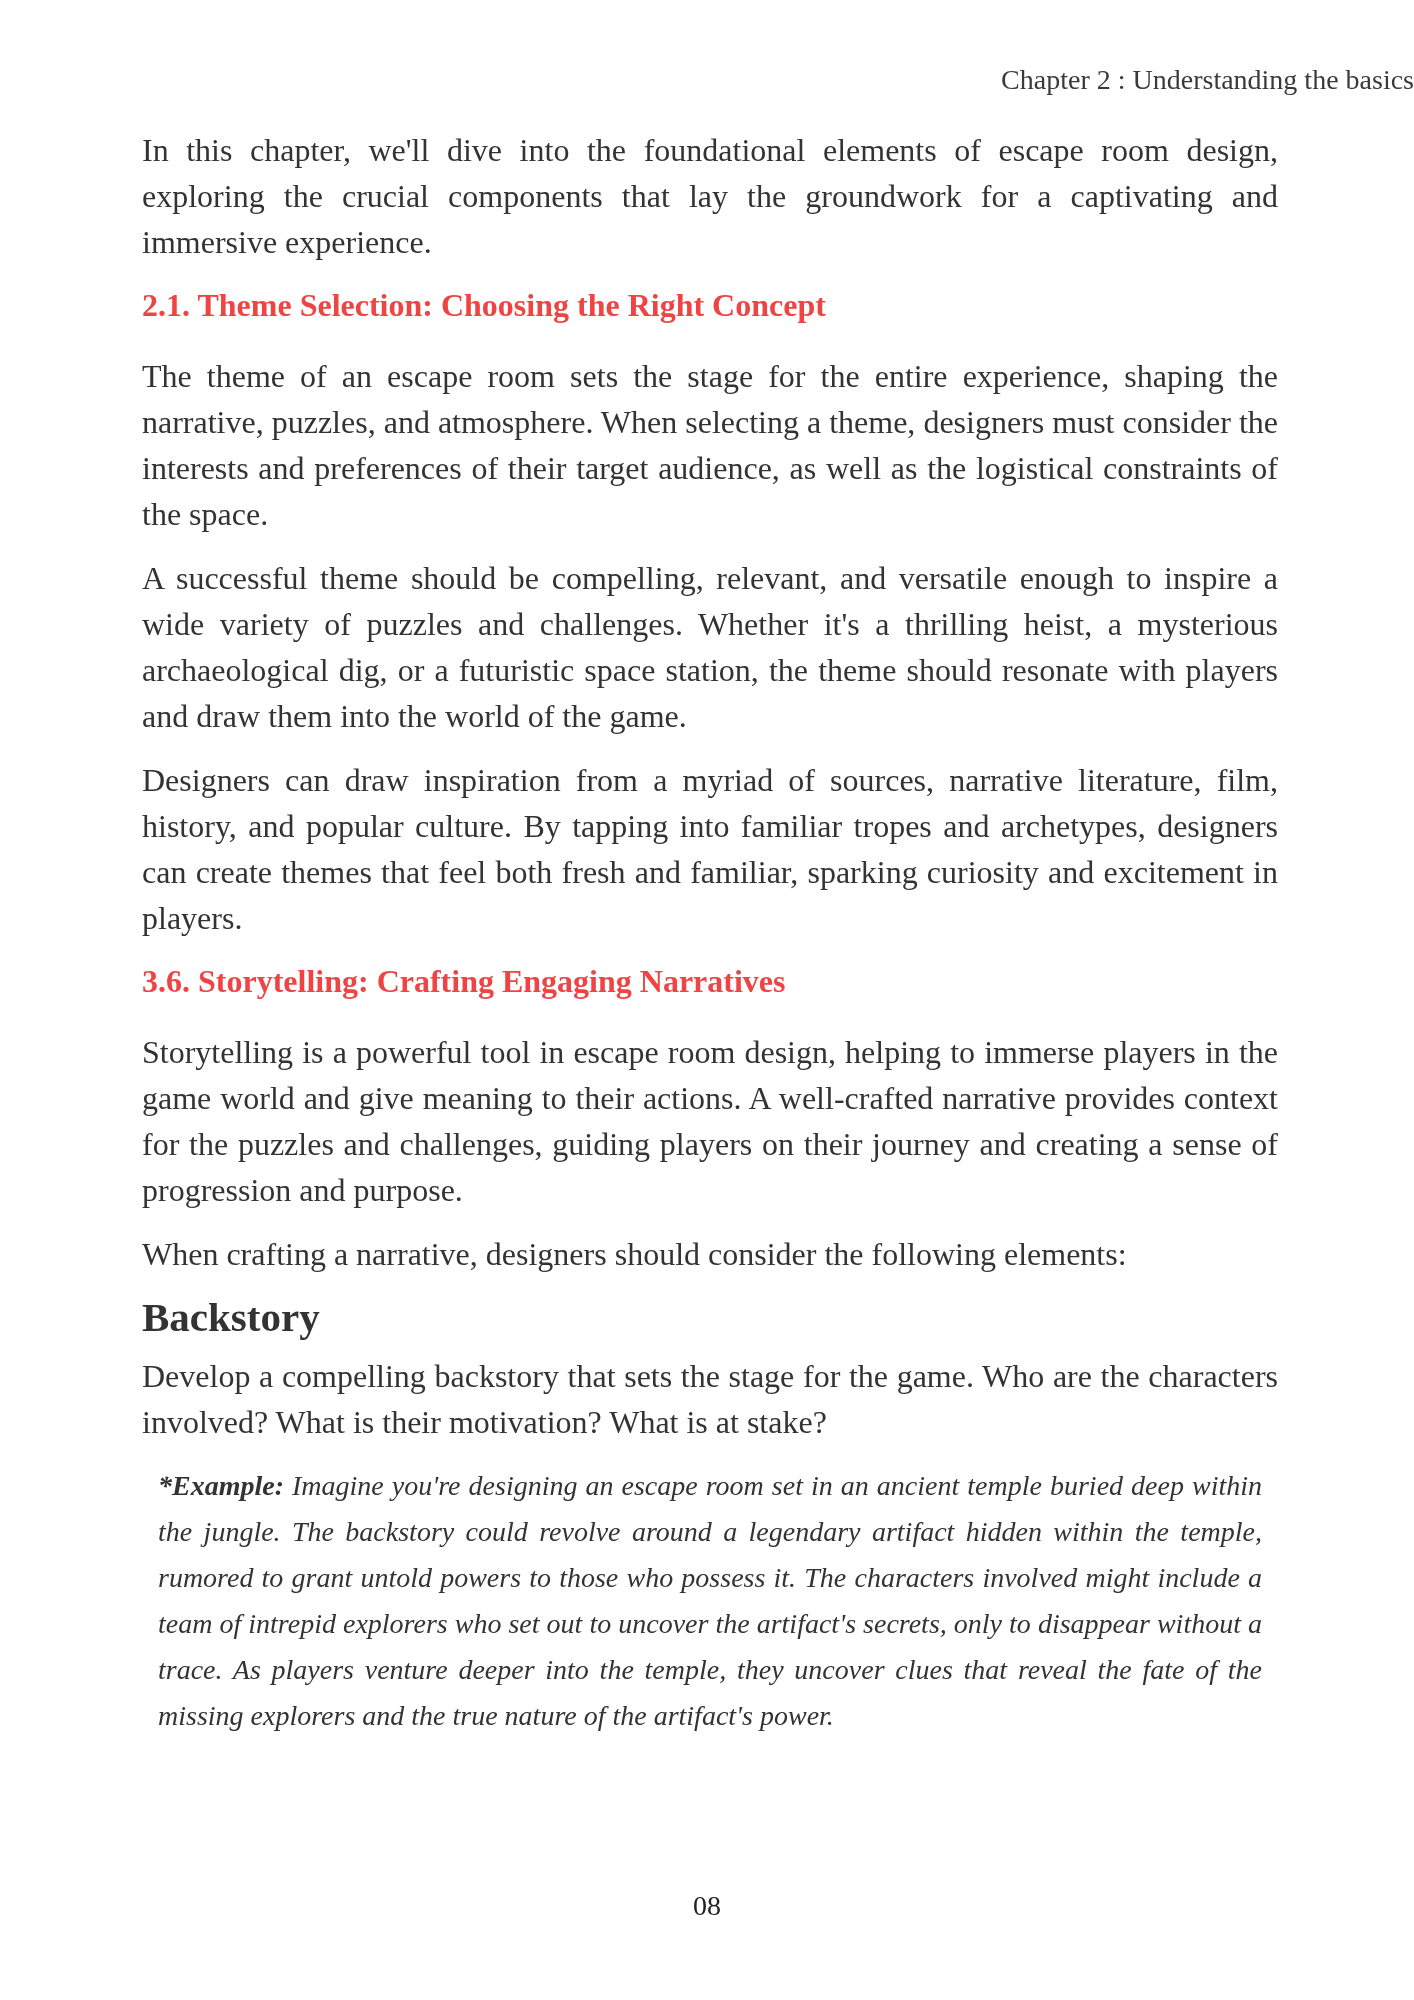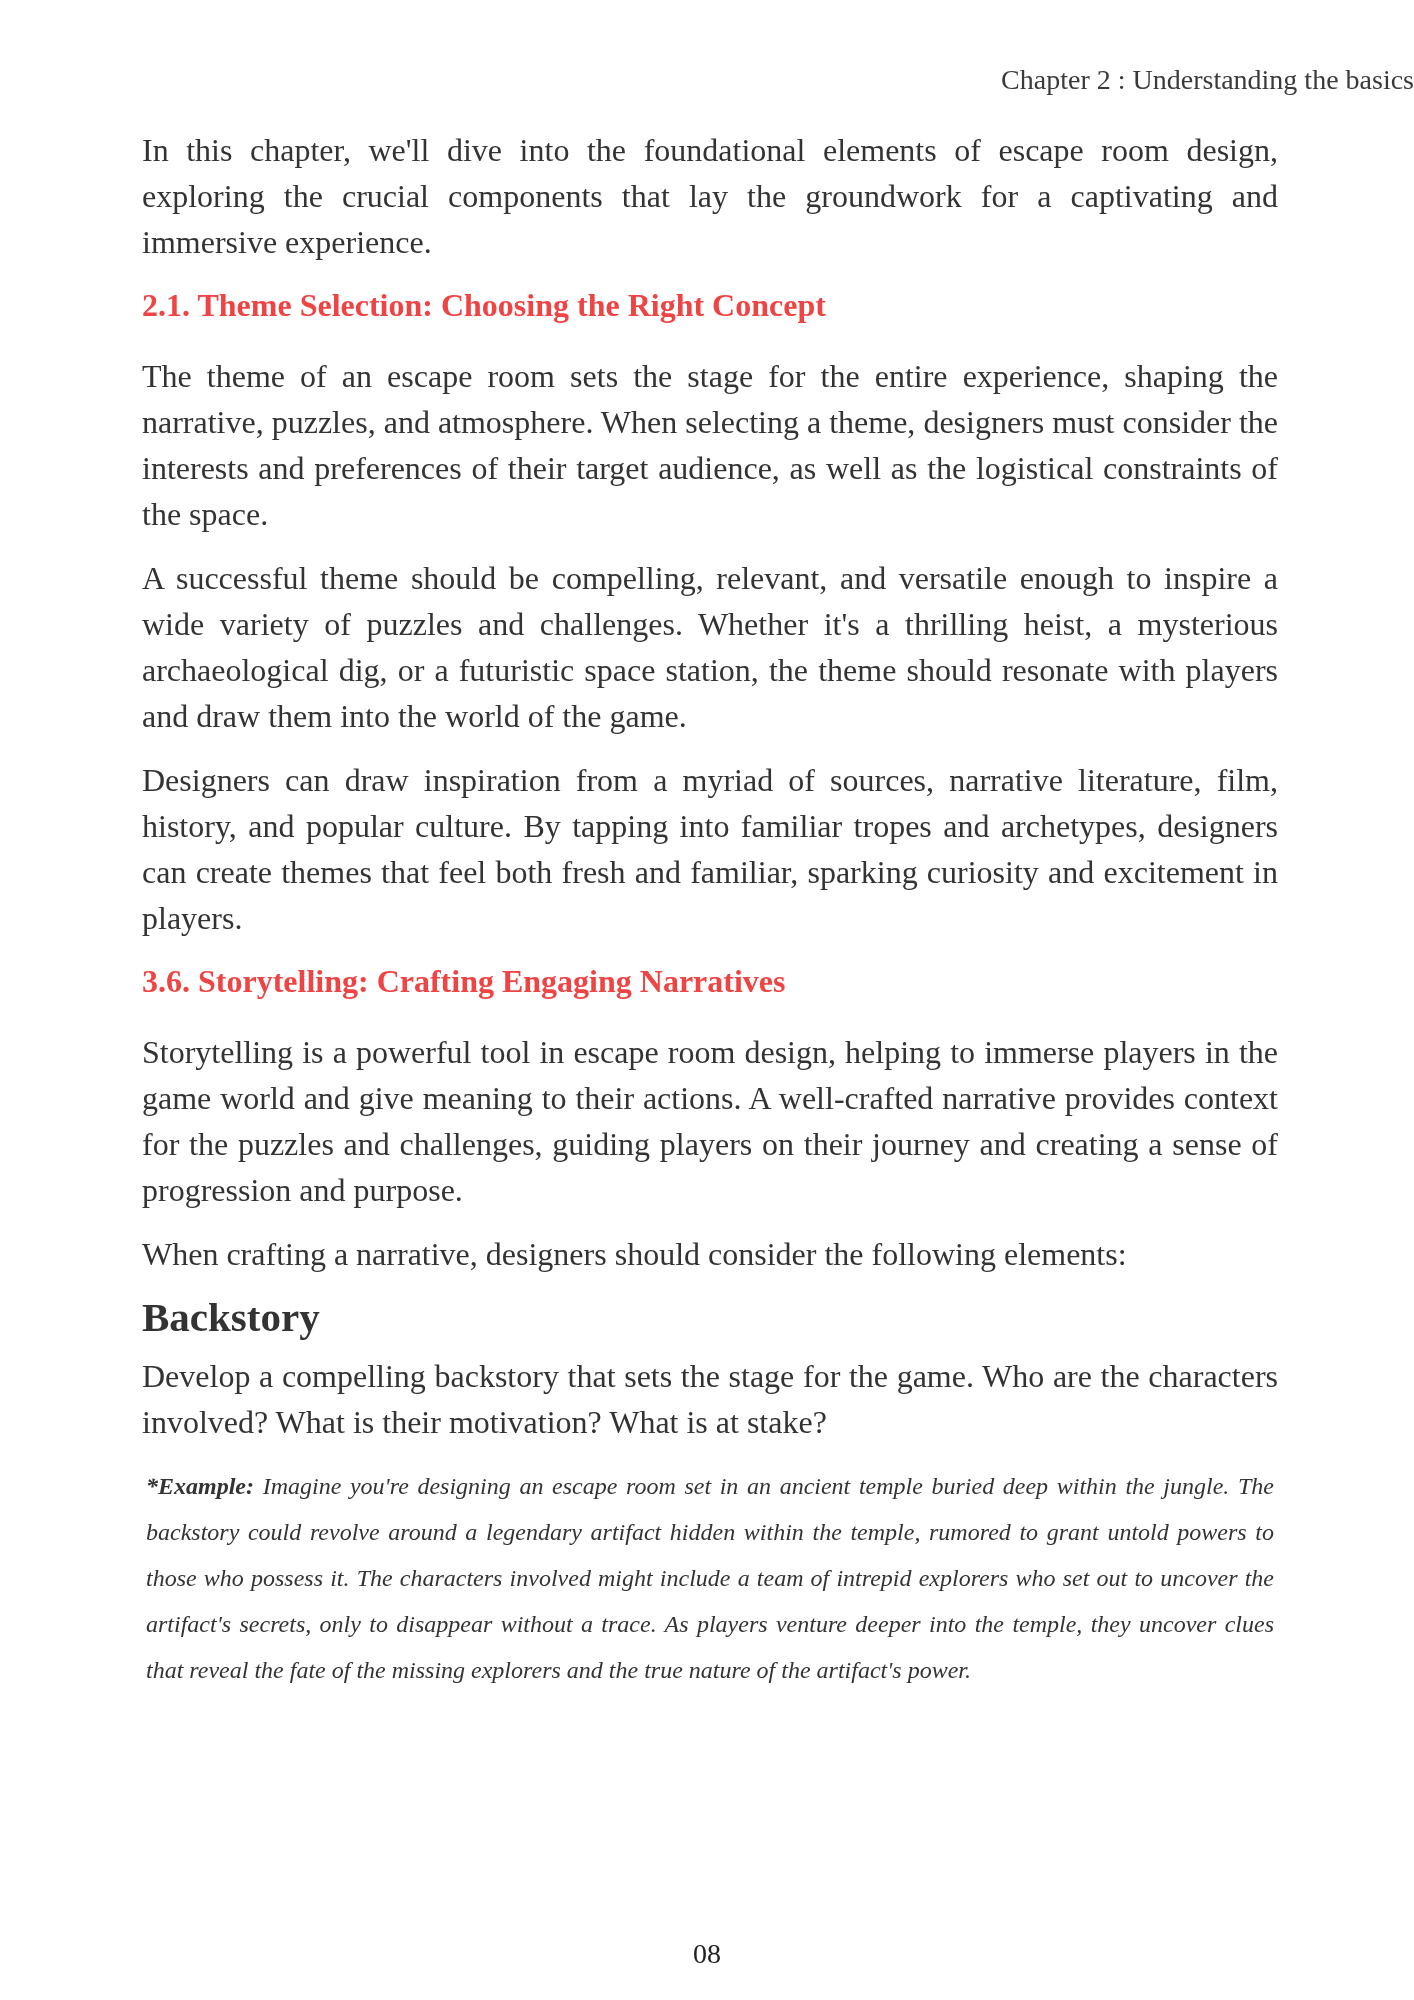--- a/index.html
+++ b/index.html
@@ -21,27 +21,27 @@
   }
   h2.section {
     margin: 10px 0 26px 0; font-size: 32px; line-height: 44px;
     font-weight: bold; color: #ef4444;
   }
   h3.sub {
     margin: 0 0 14px 0; font-size: 41px; line-height: 44px;
     font-weight: bold; color: #333333;
   }
   p.example {
-    margin: 4px; font-size: 24px; line-height: 46px;
+    margin: 16px; font-size: 28px; line-height: 46px;
     font-style: italic; text-align: justify; color: #333333;
   }
   p.example b { font-weight: bold; }
   .folio {
     position: absolute; top: 1890px; left: 0; width: 1414px;
-    text-align: center; font-size: 28px; color: #222222; margin-top: 48px;
+    text-align: center; font-size: 28px; color: #222222;
   }
 </style>
 </head>
 <body>
 
 <div class="running-head">Chapter 2 : Understanding the basics</div>
 
 <div class="content">
   <p class="body">In this chapter, we'll dive into the foundational elements of escape room design, exploring the crucial components that lay the groundwork for a captivating and immersive experience.</p>
 

